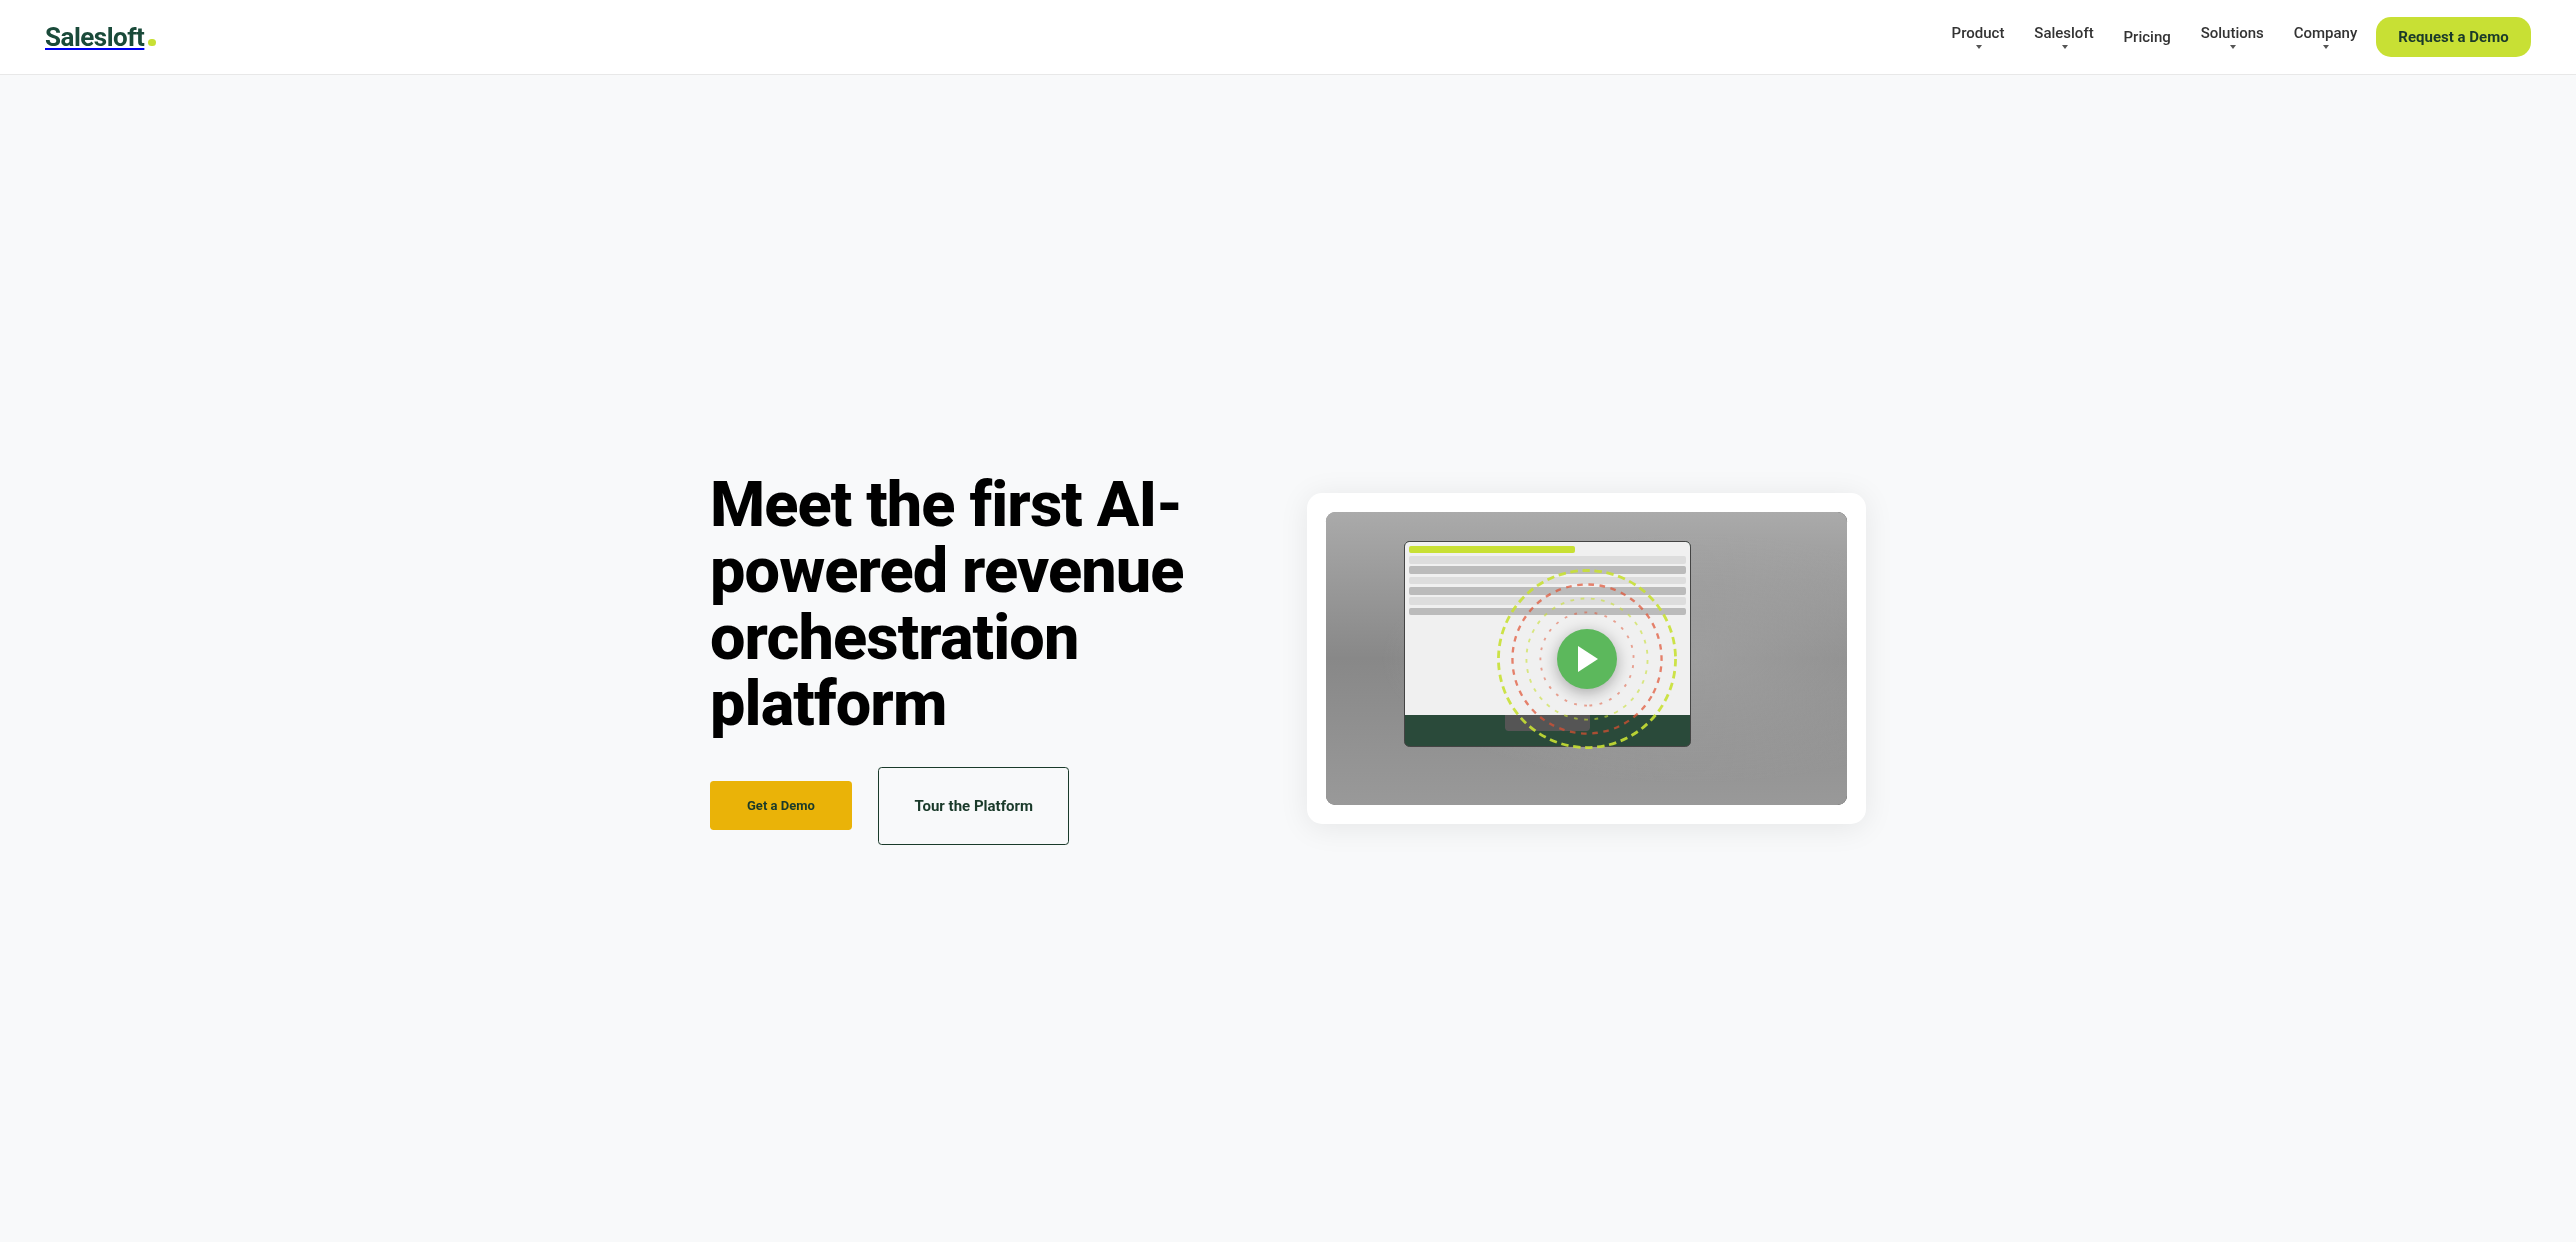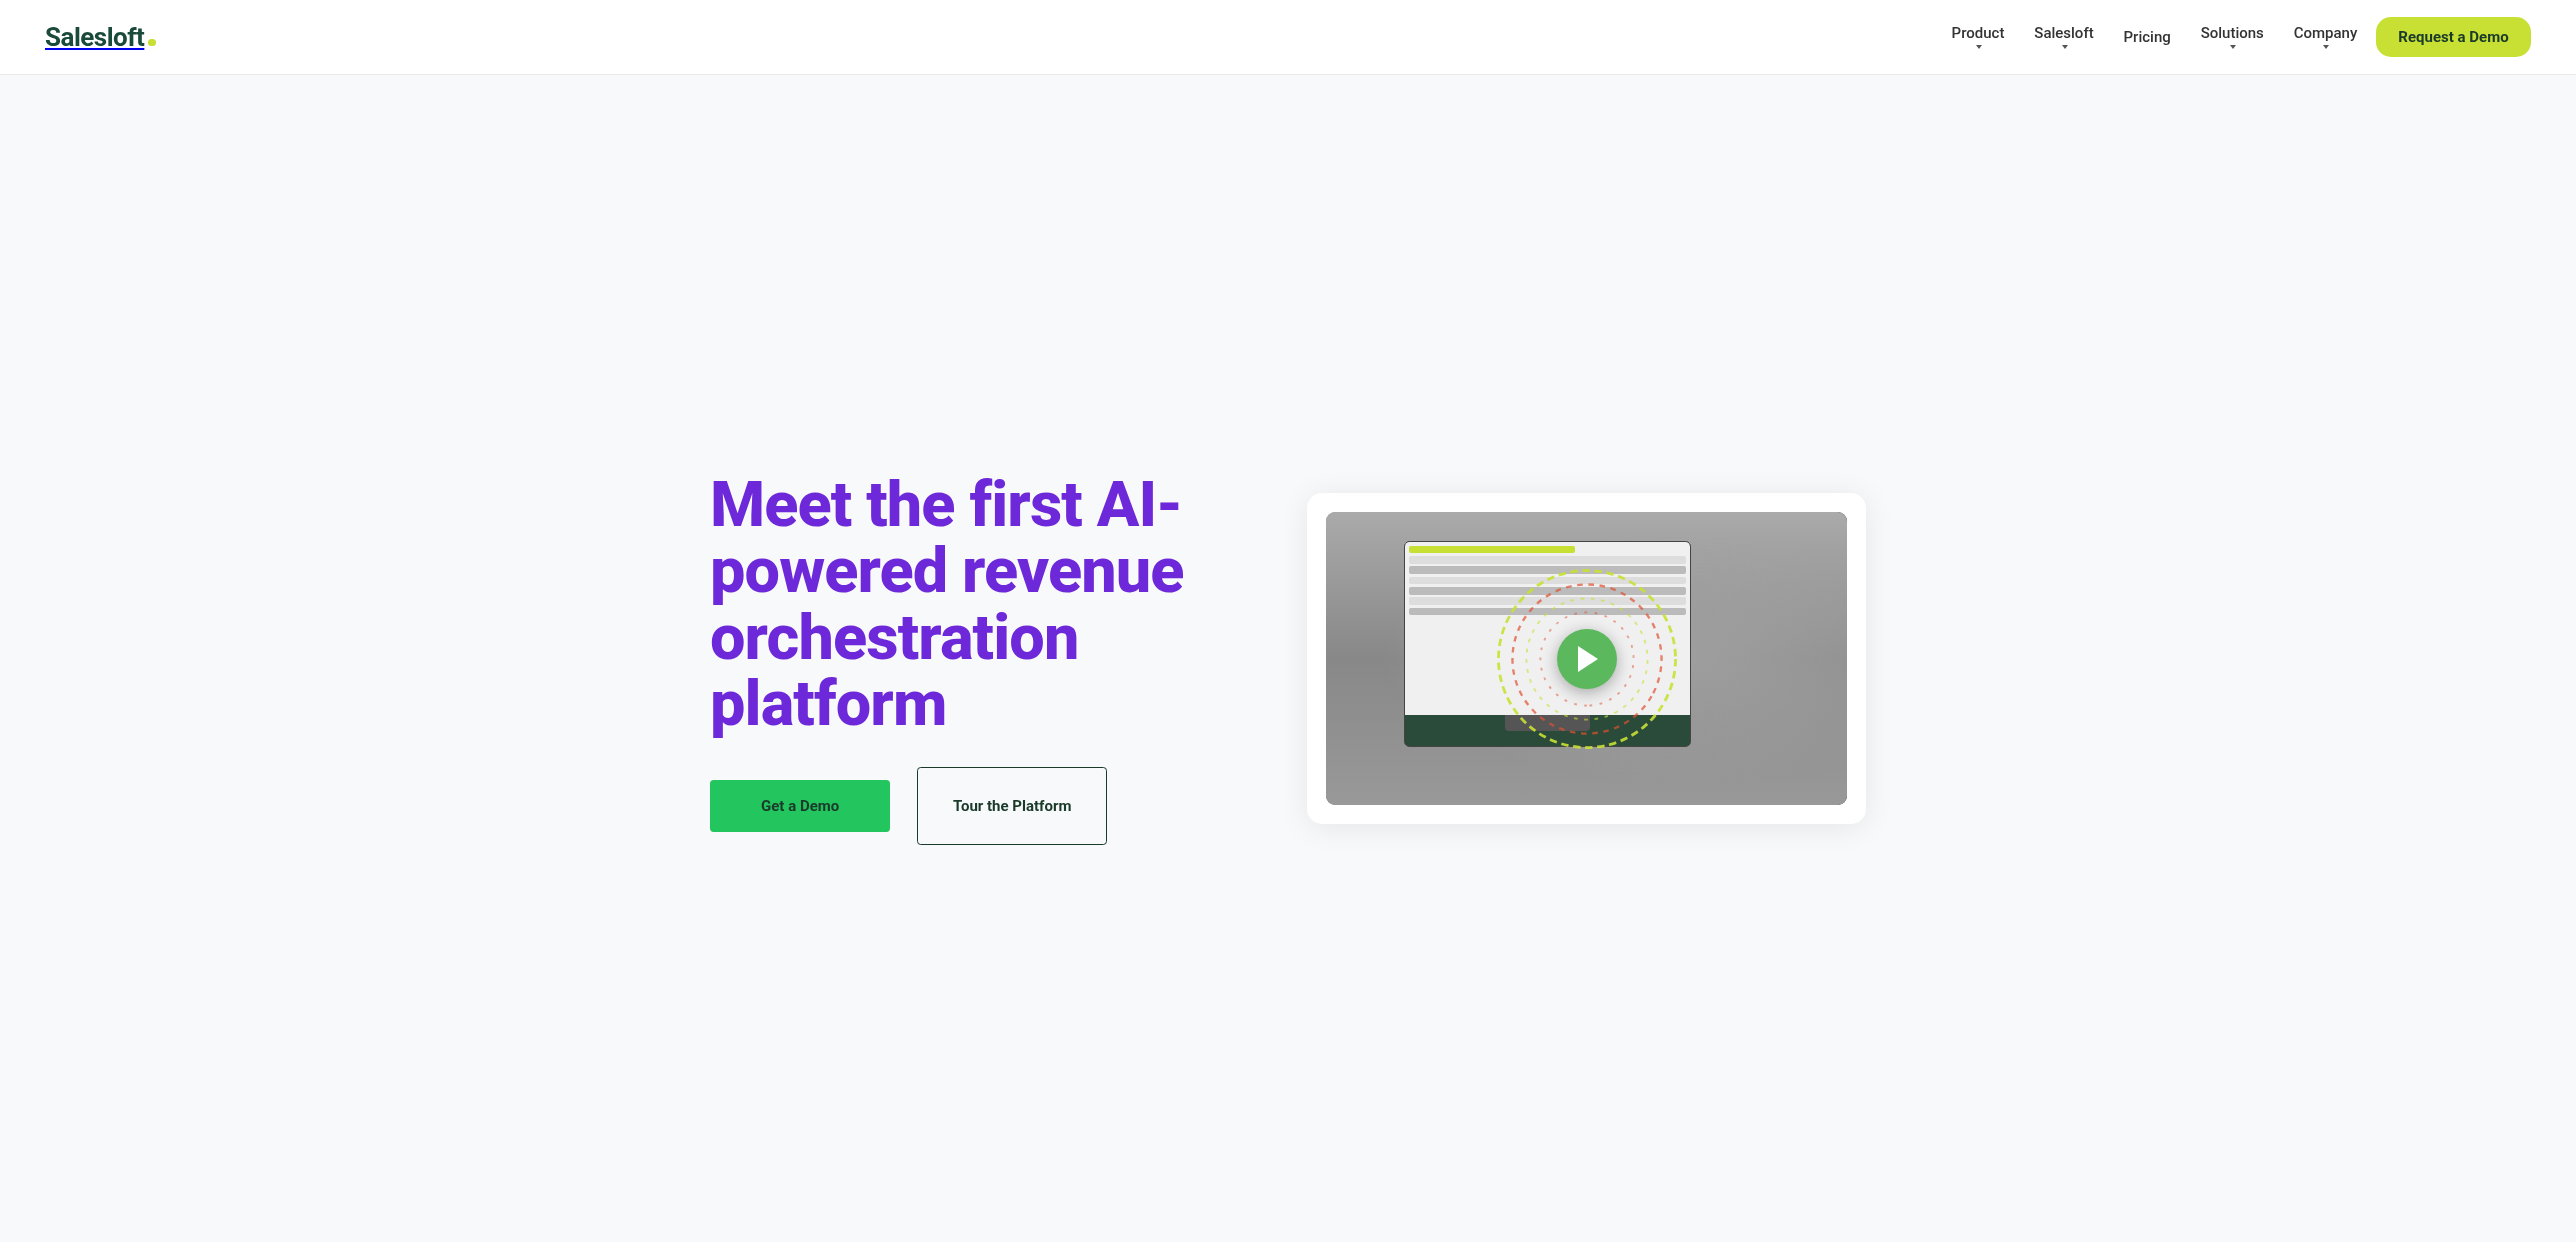--- a/index.html
+++ b/index.html
@@ -90,43 +90,43 @@
       gap: 56px;
       min-height: calc(100vh - 75px);
     }
     .hero-content {
       flex: 0 0 auto;
       max-width: 541px;
     }
     .hero-title {
       font-size: 63px;
       font-weight: 800;
-      color: #6d28d9;
+      color: #000000;
       line-height: 1.05;
       margin-bottom: 30px;
       letter-spacing: -0.9px;
     }
     .hero-subtitle {
       font-size: 17px;
       color: #333;
       line-height: 1.6;
       margin-bottom: 45px;
       max-width: 485px;
     }
     .hero-buttons {
       display: flex;
       gap: 18.7px;
       align-items: center;
     }
     .btn-primary {
-      background: #22c55e;
+      background: #eab308;
       color: #1a3a2a;
       font-weight: 700;
-      font-size: 15px;
-      padding: 17px 51px;
+      font-size: 13px;
+      padding: 17px 37px;
       border: none;
       border-radius: 3.7px;
       cursor: pointer;
       text-decoration: none;
       display: inline-block;
       white-space: nowrap;
     }
     .btn-secondary {
       background: transparent;
       color: #1a3a2a;

